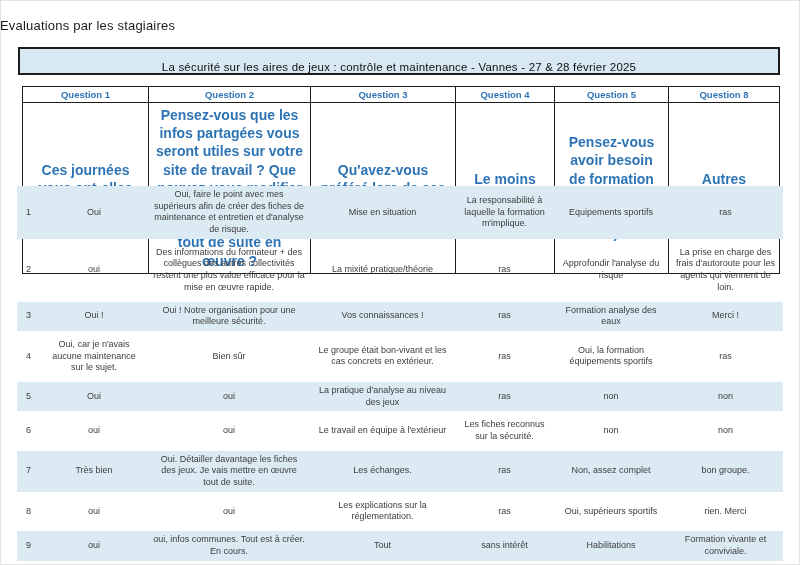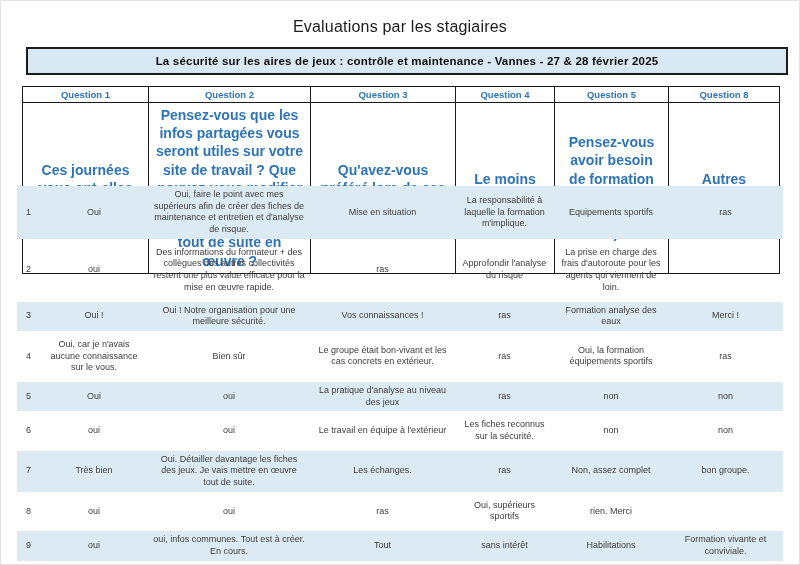--- a/index.html
+++ b/index.html
@@ -2,28 +2,28 @@
 <html><head>
 <meta charset="utf-8">
 <style>
   html,body{margin:0;padding:0;}
   body{
     width:800px;height:565px;position:relative;background:#ffffff;
     font-family:"Liberation Sans", sans-serif;overflow:hidden;
   }
   .page-frame{position:absolute;inset:0;border:1px solid #e3e3e3;pointer-events:none;}
   .page-title{
-    position:absolute;top:18px;left:0;width:800px;text-align:center;
-    font-size:16px;color:#1c1c1c;letter-spacing:.2px;font-weight:500;
+    position:absolute;top:18px;left:0;width:800px;text-align:left;
+    font-size:13px;color:#1c1c1c;letter-spacing:.2px;font-weight:500;
   }
   .banner{
-    position:absolute;left:26px;top:47px;width:758px;height:24px;
+    position:absolute;left:18px;top:47px;width:758px;height:24px;
     background:#d9e9f3;border:2px solid #1c1c1c;
-    display:flex;align-items:center;justify-content:center;
-    font-size:11.5px;font-weight:bold;color:#101010;letter-spacing:.2px;
+    display:flex;align-items:flex-end;justify-content:center;
+    font-size:11.5px;font-weight:normal;color:#101010;letter-spacing:.2px;
   }
   table.header-table{
     position:absolute;left:22px;top:86px;width:757px;
     border-collapse:collapse;table-layout:fixed;
   }
   table.header-table td{
     border:1.4px solid #1c1c1c;color:#2e74b5;font-weight:bold;
     text-align:center;vertical-align:middle;
   }
   table.header-table tr.q-label-row td{font-size:9.5px;height:13px;padding:1px 2px;}
@@ -87,38 +87,39 @@
     <div class="cell">Mise en situation</div>
     <div class="cell">La responsabilité à laquelle la formation m'implique.</div>
     <div class="cell">Equipements sportifs</div>
     <div class="cell">ras</div>
   </div>
 
   <div class="t-row">
     <div class="cell num">2</div>
     <div class="cell">oui</div>
     <div class="cell">Des informations du formateur + des collègues des autres collectivités restent une plus value efficace pour la mise en œuvre rapide.</div>
+    <div class="cell">La mixité pratique/théorie</div>
     <div class="cell">ras</div>
     <div class="cell">Approfondir l'analyse du risque</div>
     <div class="cell">La prise en charge des frais d'autoroute pour les agents qui viennent de loin.</div>
   </div>
 
   <div class="t-row">
     <div class="cell num">3</div>
     <div class="cell">Oui !</div>
     <div class="cell">Oui ! Notre organisation pour une meilleure sécurité.</div>
     <div class="cell">Vos connaissances !</div>
     <div class="cell">ras</div>
     <div class="cell">Formation analyse des eaux</div>
     <div class="cell">Merci !</div>
   </div>
 
   <div class="t-row">
     <div class="cell num">4</div>
-    <div class="cell">Oui, car je n'avais aucune connaissance sur le vous.</div>
+    <div class="cell">Oui, car je n'avais aucune maintenance sur le sujet.</div>
     <div class="cell">Bien sûr</div>
     <div class="cell">Le groupe était bon-vivant et les cas concrets en extérieur.</div>
     <div class="cell">ras</div>
     <div class="cell">Oui, la formation équipements sportifs</div>
     <div class="cell">ras</div>
   </div>
 
   <div class="t-row">
     <div class="cell num">5</div>
     <div class="cell">Oui</div>
@@ -146,20 +147,21 @@
     <div class="cell">Les échanges.</div>
     <div class="cell">ras</div>
     <div class="cell">Non, assez complet</div>
     <div class="cell">bon groupe.</div>
   </div>
 
   <div class="t-row">
     <div class="cell num">8</div>
     <div class="cell">oui</div>
     <div class="cell">oui</div>
+    <div class="cell">Les explications sur la réglementation.</div>
     <div class="cell">ras</div>
     <div class="cell">Oui, supérieurs sportifs</div>
     <div class="cell">rien. Merci</div>
   </div>
 
   <div class="t-row">
     <div class="cell num">9</div>
     <div class="cell">oui</div>
     <div class="cell">oui, infos communes. Tout est à créer. En cours.</div>
     <div class="cell">Tout</div>

